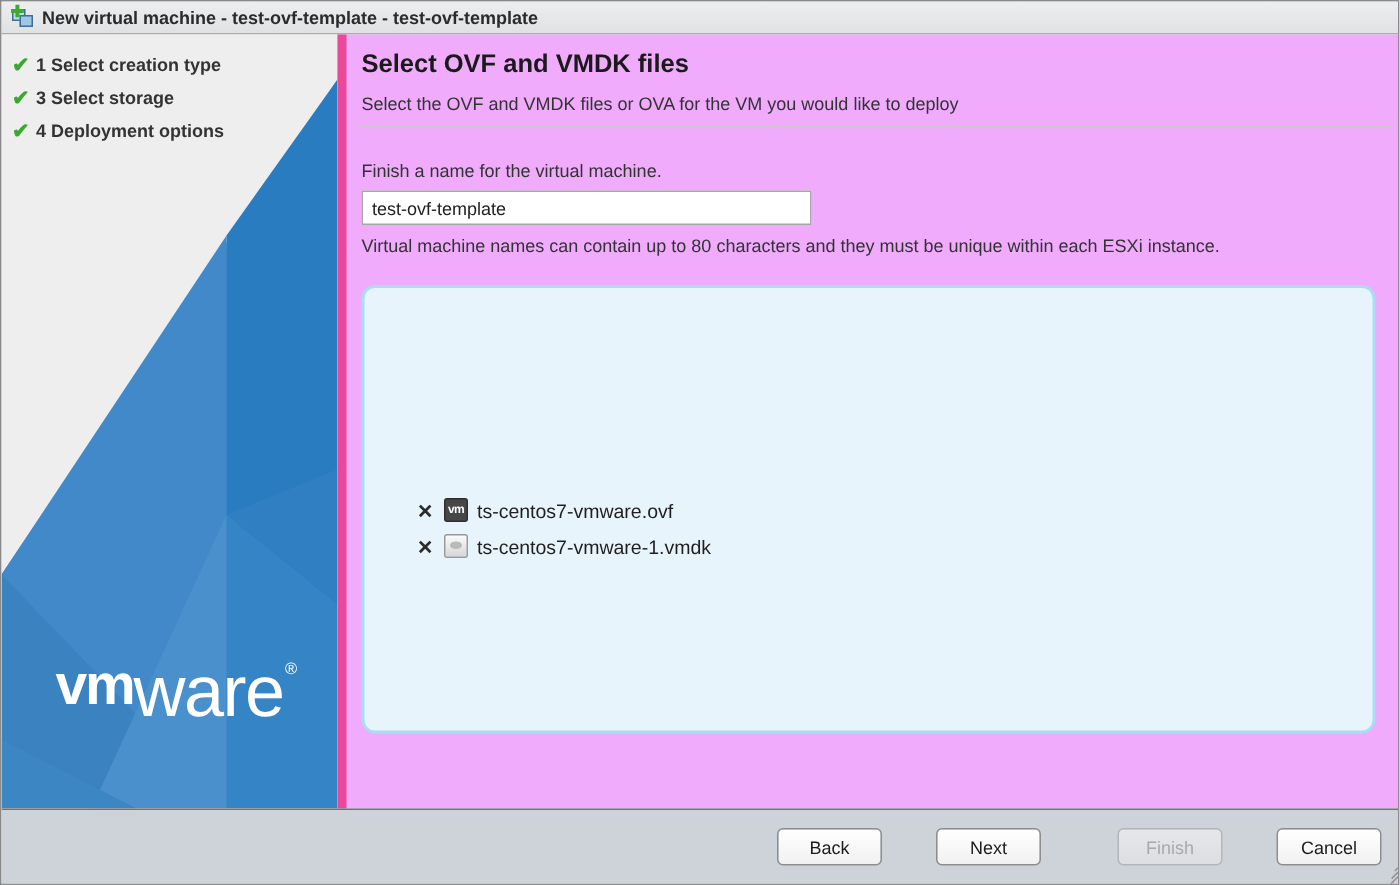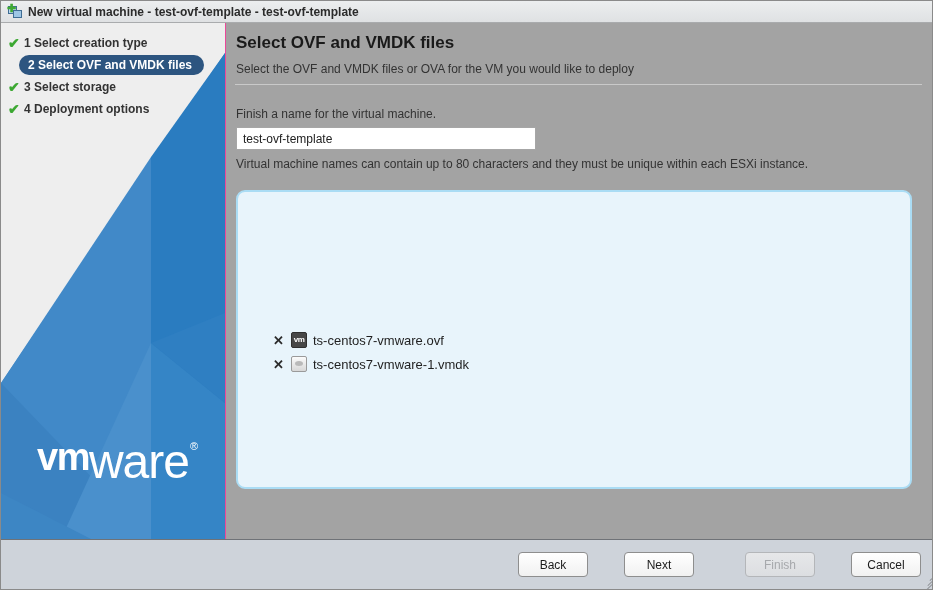--- a/index.html
+++ b/index.html
@@ -159,23 +159,23 @@
     margin-top: 3px;
     margin-left: 1px;
   }
 
   
   .main {
     position: absolute;
     left: 224px; top: 22px;
     width: 708px;
     height: 516px;
-    background: #a3a3a3;
-    box-sizing: border-box;
-    border-left: 1px solid #ec4899;
+    background: #f0abfc;
+    box-sizing: border-box;
+    border-left: 6px solid #ec4899;
   }
   .page-title {
     position: absolute;
     left: 10px; top: 10px;
     font-size: 17px;
     font-weight: bold;
     color: #1a1a1a;
     white-space: nowrap;
   }
   .page-subtitle {
@@ -378,26 +378,20 @@
       <polygon points="0,470 90,516 0,516" fill="#3d86c4"></polygon>
     </svg>
 
     <div class="steps">
 
       <div class="step">
         <span class="step-check">✔</span>
         <span class="step-label">1 Select creation type</span>
       </div>
 
-      <div class="step active">
-        <span class="step-check empty"></span>
-        <span class="pill">
-          <span class="step-label">2 Select OVF and VMDK files</span>
-        </span>
-      </div>
 
       <div class="step">
         <span class="step-check">✔</span>
         <span class="step-label">3 Select storage</span>
       </div>
 
       <div class="step">
         <span class="step-check">✔</span>
         <span class="step-label">4 Deployment options</span>
       </div>

